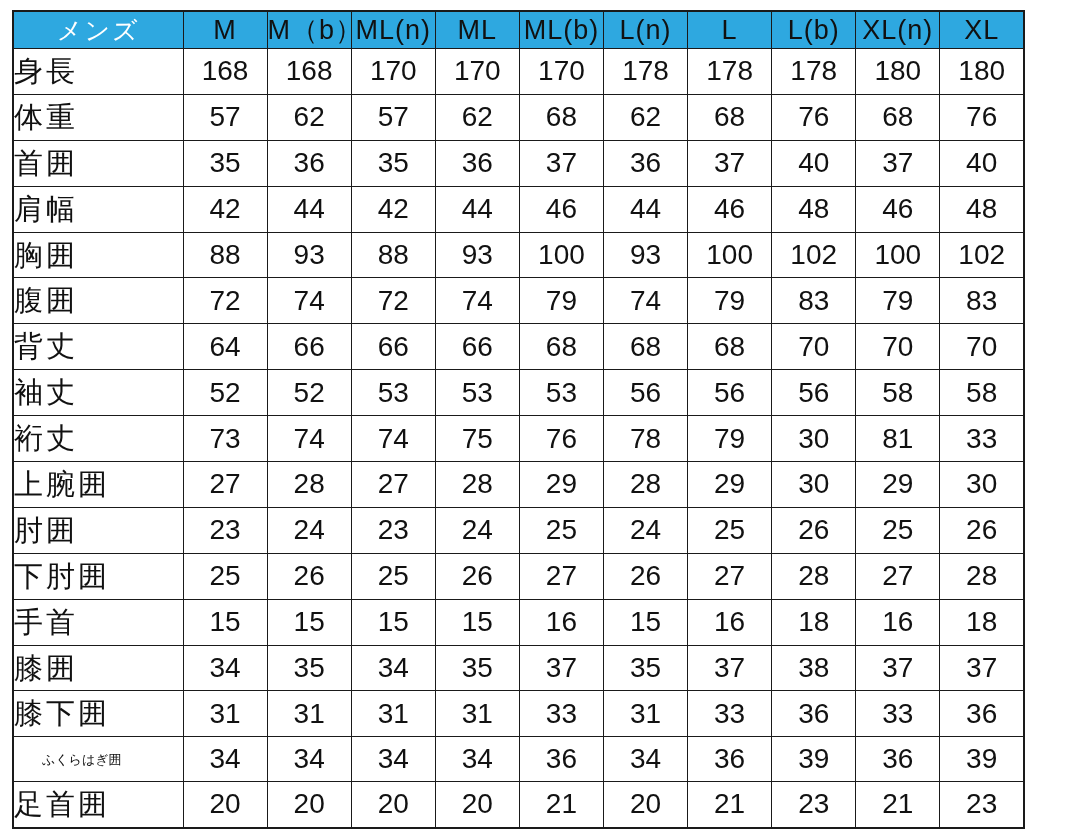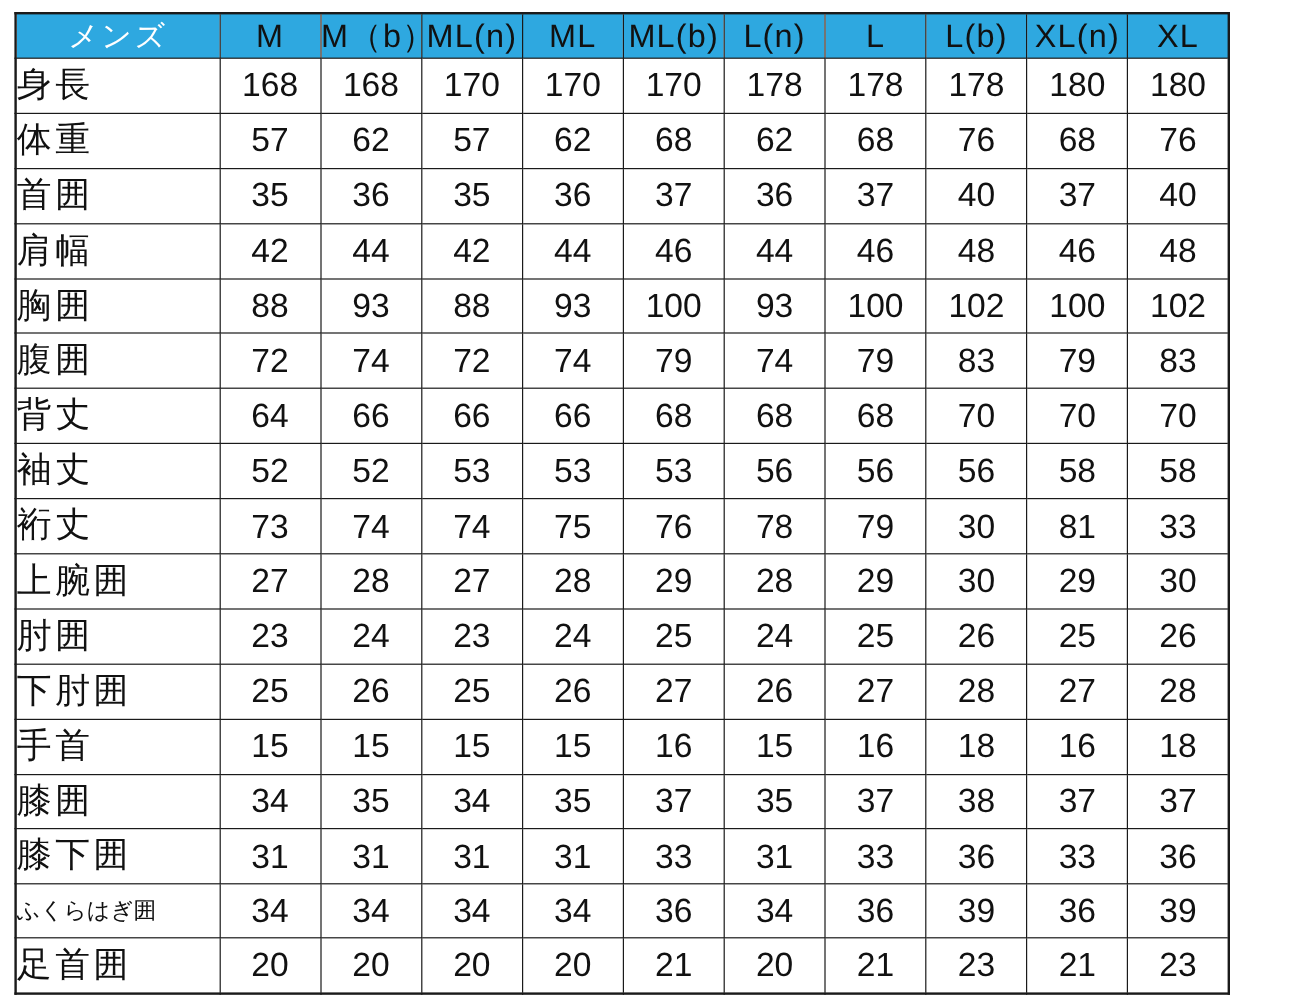--- a/index.html
+++ b/index.html
@@ -59,22 +59,23 @@
   
   tbody th.row-label {
     background: #ffffff;
     color: #111111;
     font-size: 29px;
     letter-spacing: 3px;
     text-align: left;
     font-weight: 400;
   }
   tbody th.row-label.narrow-label {
-    font-size: 19px;
+    font-size: 13px;
     letter-spacing: 0px;
+    padding-left: 28px;
   }
   tbody td.value {
     font-size: 28px;
     letter-spacing: 0px;
     background: #ffffff;
   }
   colgroup col.label-col { width: 170px; }
 </style>
 </head>
 <body>

